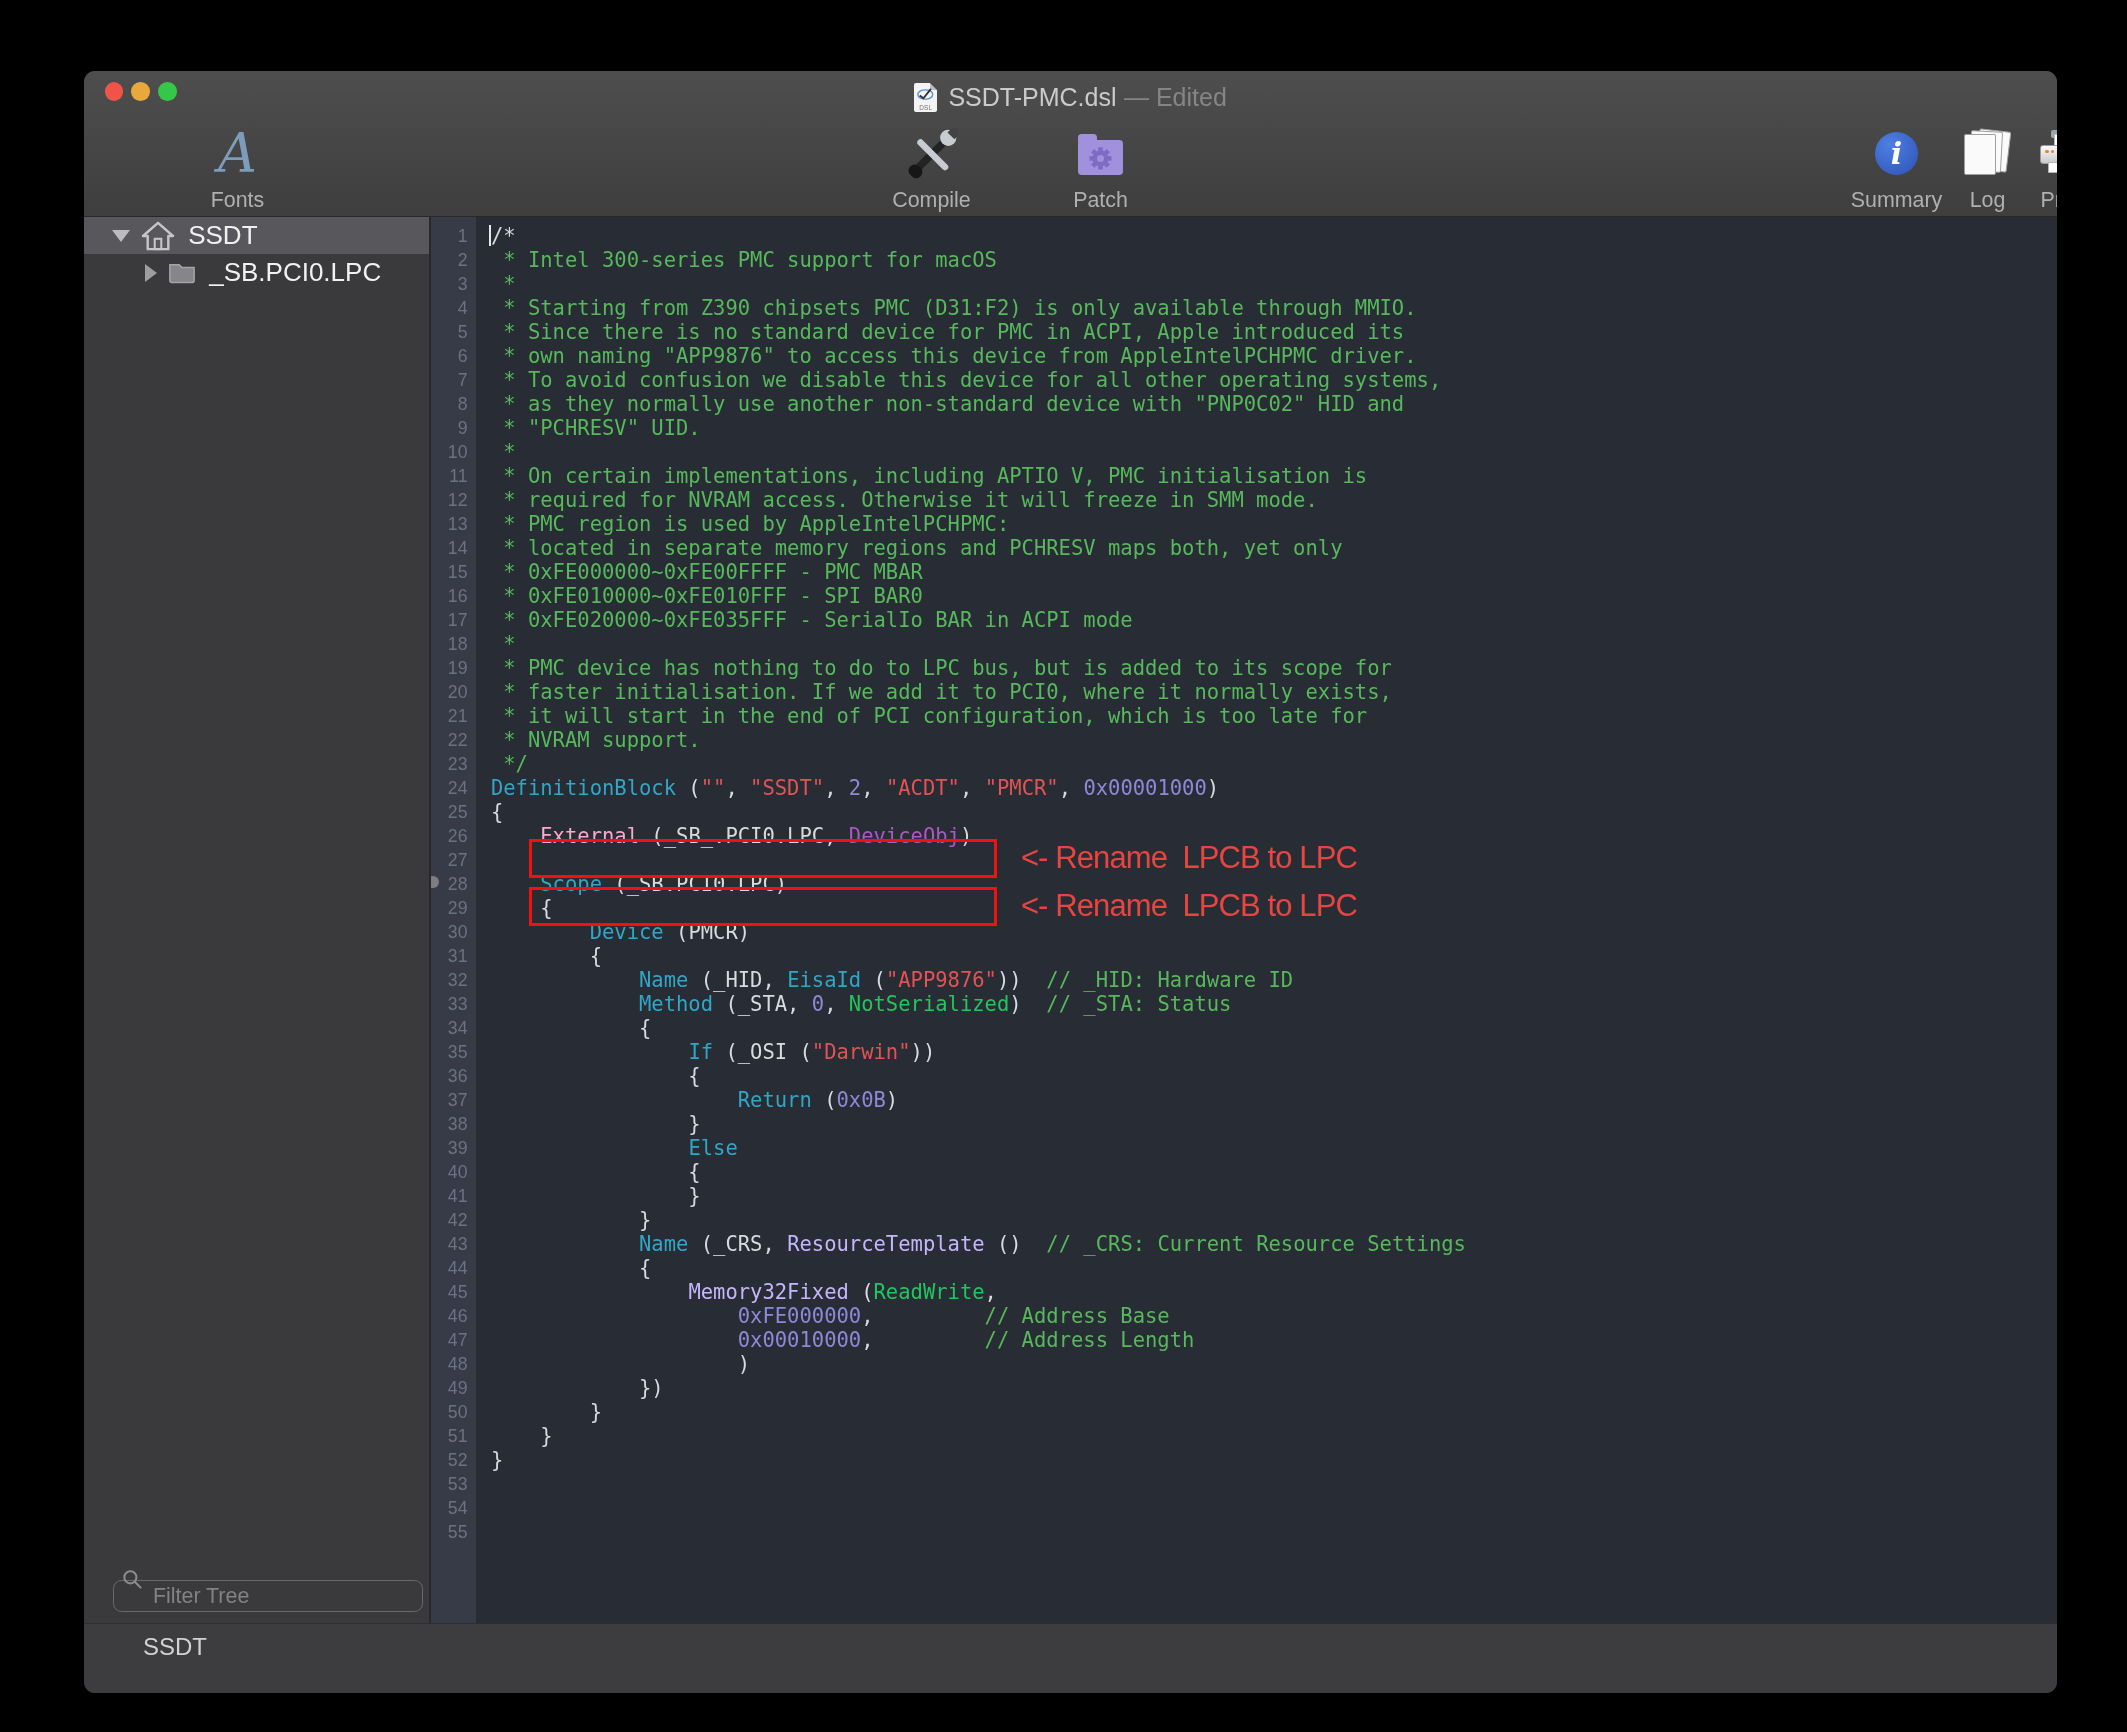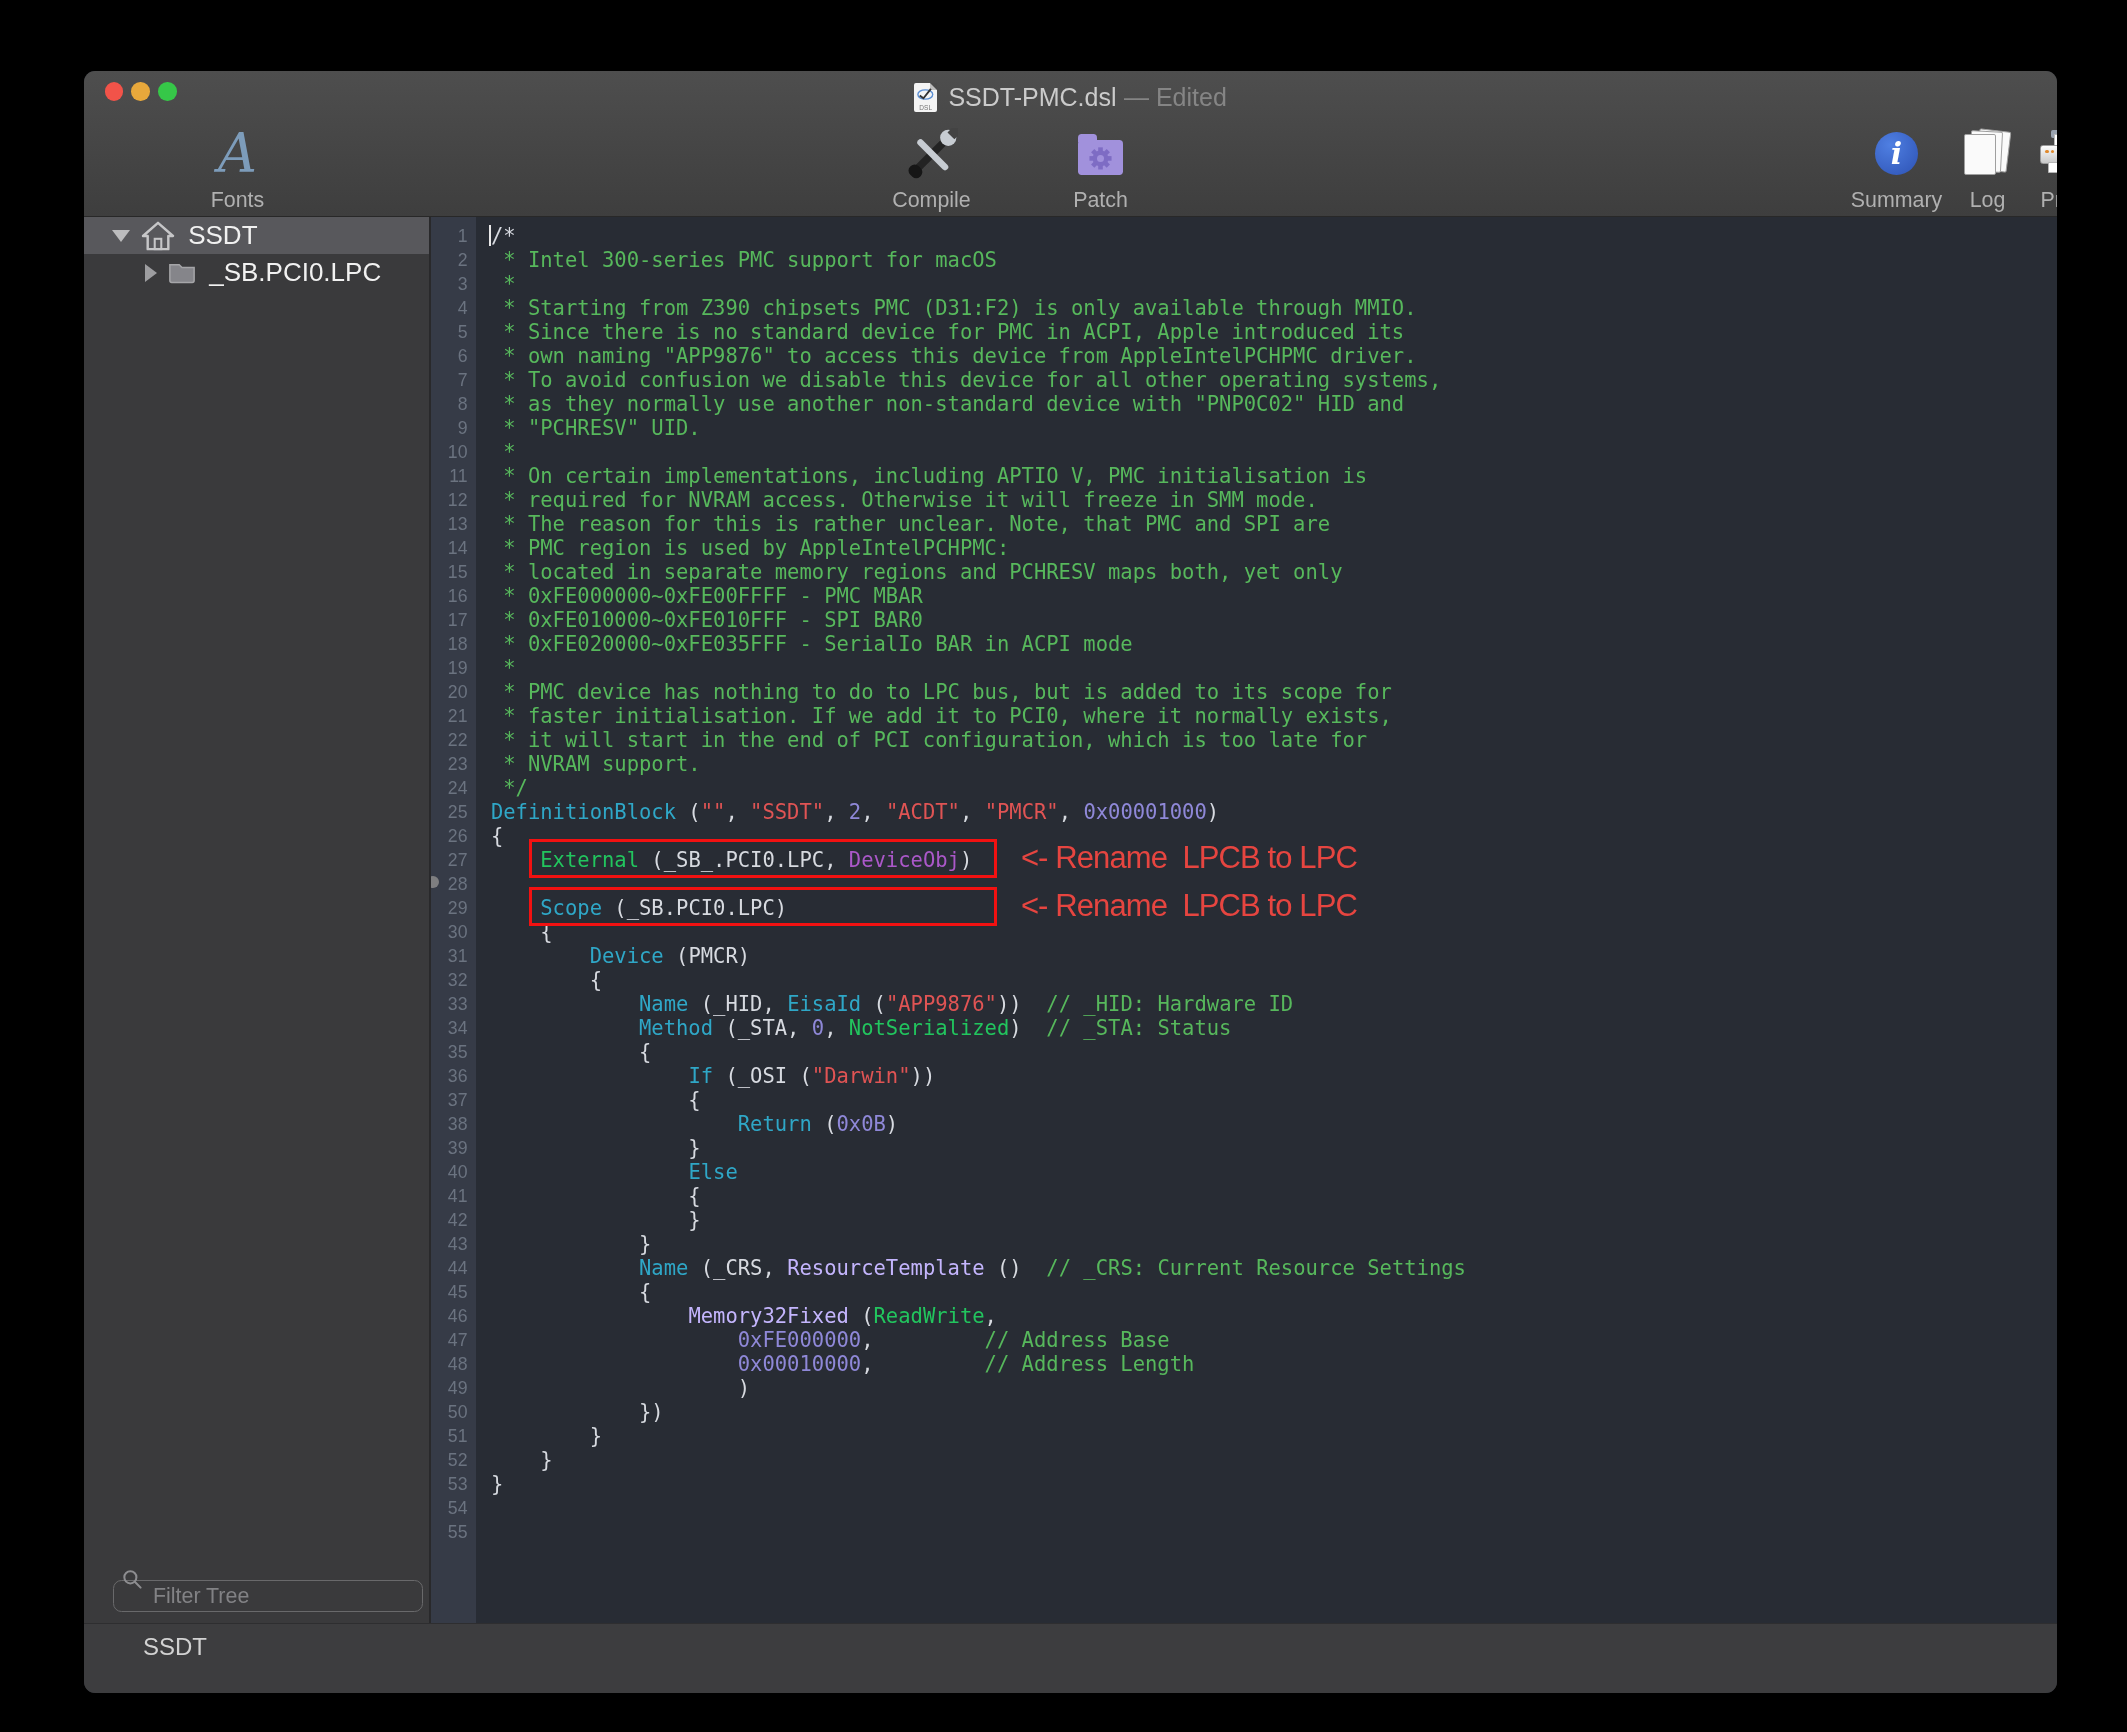--- a/index.html
+++ b/index.html
@@ -77,21 +77,21 @@
   .vdivider { width:1.9px; background:#29292b; flex:none; }
 
   .editor { position:relative; flex:1; background:#282c34; overflow:hidden; }
   .gutter { position:absolute; left:0; top:0; bottom:0; width:45px; background:#363b47; }
   .gutter-inner { padding-top:6.5px; }
   .lnum { height:24px; line-height:24px; text-align:right; padding-right:8.4px;
           font-size:17.7px; color:#6b7380; font-family:"Liberation Sans", sans-serif; }
   .code { position:absolute; left:45px; top:0; right:0; padding:6.5px 0 0 15px; }
   .code-line { height:24px; line-height:24px; white-space:pre;
                font-family:"DejaVu Sans Mono", monospace; font-size:20.5px; }
-  .tk-pl{color:#d7dae0} .tk-com{color:#57b85c} .tk-kw{color:#2fa7c7} .tk-or{color:#22c55e}
+  .tk-pl{color:#d7dae0} .tk-com{color:#57b85c} .tk-kw{color:#2fa7c7} .tk-or{color:#f9a8d4}
   .tk-vi{color:#ab58c9} .tk-str{color:#e05454} .tk-num{color:#8f88d8} .tk-pink{color:#22c55e}
   .tk-ol{color:#c4b5fd}
 
   .red-box { position:absolute; left:98px; width:468px; height:39px;
              border:3.7px solid #f21111; pointer-events:none; }
   .annotation { position:absolute; left:590px; transform:translateY(-50%);
                 color:#e64540; font-size:31px; letter-spacing:-0.9px; white-space:pre;
                 font-family:"Liberation Sans", sans-serif; pointer-events:none; }
   .caret { position:absolute; left:58px; width:1.9px; height:20.5px; background:#e8e8e8; }
   .marker-dot { position:absolute; left:-3.7px; width:12px; height:12px; border-radius:50%;
@@ -301,21 +301,20 @@
             <div class="code-line"><span class="tk-com"> *</span></div>
             <div class="code-line"><span class="tk-com"> * Starting from Z390 chipsets PMC (D31:F2) is only available through MMIO.</span></div>
             <div class="code-line"><span class="tk-com"> * Since there is no standard device for PMC in ACPI, Apple introduced its</span></div>
             <div class="code-line"><span class="tk-com"> * own naming "APP9876" to access this device from AppleIntelPCHPMC driver.</span></div>
             <div class="code-line"><span class="tk-com"> * To avoid confusion we disable this device for all other operating systems,</span></div>
             <div class="code-line"><span class="tk-com"> * as they normally use another non-standard device with "PNP0C02" HID and</span></div>
             <div class="code-line"><span class="tk-com"> * "PCHRESV" UID.</span></div>
             <div class="code-line"><span class="tk-com"> *</span></div>
             <div class="code-line"><span class="tk-com"> * On certain implementations, including APTIO V, PMC initialisation is</span></div>
             <div class="code-line"><span class="tk-com"> * required for NVRAM access. Otherwise it will freeze in SMM mode.</span></div>
-            <div class="code-line"><span class="tk-com"> * The reason for this is rather unclear. Note, that PMC and SPI are</span></div>
             <div class="code-line"><span class="tk-com"> * PMC region is used by AppleIntelPCHPMC:</span></div>
             <div class="code-line"><span class="tk-com"> * located in separate memory regions and PCHRESV maps both, yet only</span></div>
             <div class="code-line"><span class="tk-com"> * 0xFE000000~0xFE00FFFF - PMC MBAR</span></div>
             <div class="code-line"><span class="tk-com"> * 0xFE010000~0xFE010FFF - SPI BAR0</span></div>
             <div class="code-line"><span class="tk-com"> * 0xFE020000~0xFE035FFF - SerialIo BAR in ACPI mode</span></div>
             <div class="code-line"><span class="tk-com"> *</span></div>
             <div class="code-line"><span class="tk-com"> * PMC device has nothing to do to LPC bus, but is added to its scope for</span></div>
             <div class="code-line"><span class="tk-com"> * faster initialisation. If we add it to PCI0, where it normally exists,</span></div>
             <div class="code-line"><span class="tk-com"> * it will start in the end of PCI configuration, which is too late for</span></div>
             <div class="code-line"><span class="tk-com"> * NVRAM support.</span></div>

